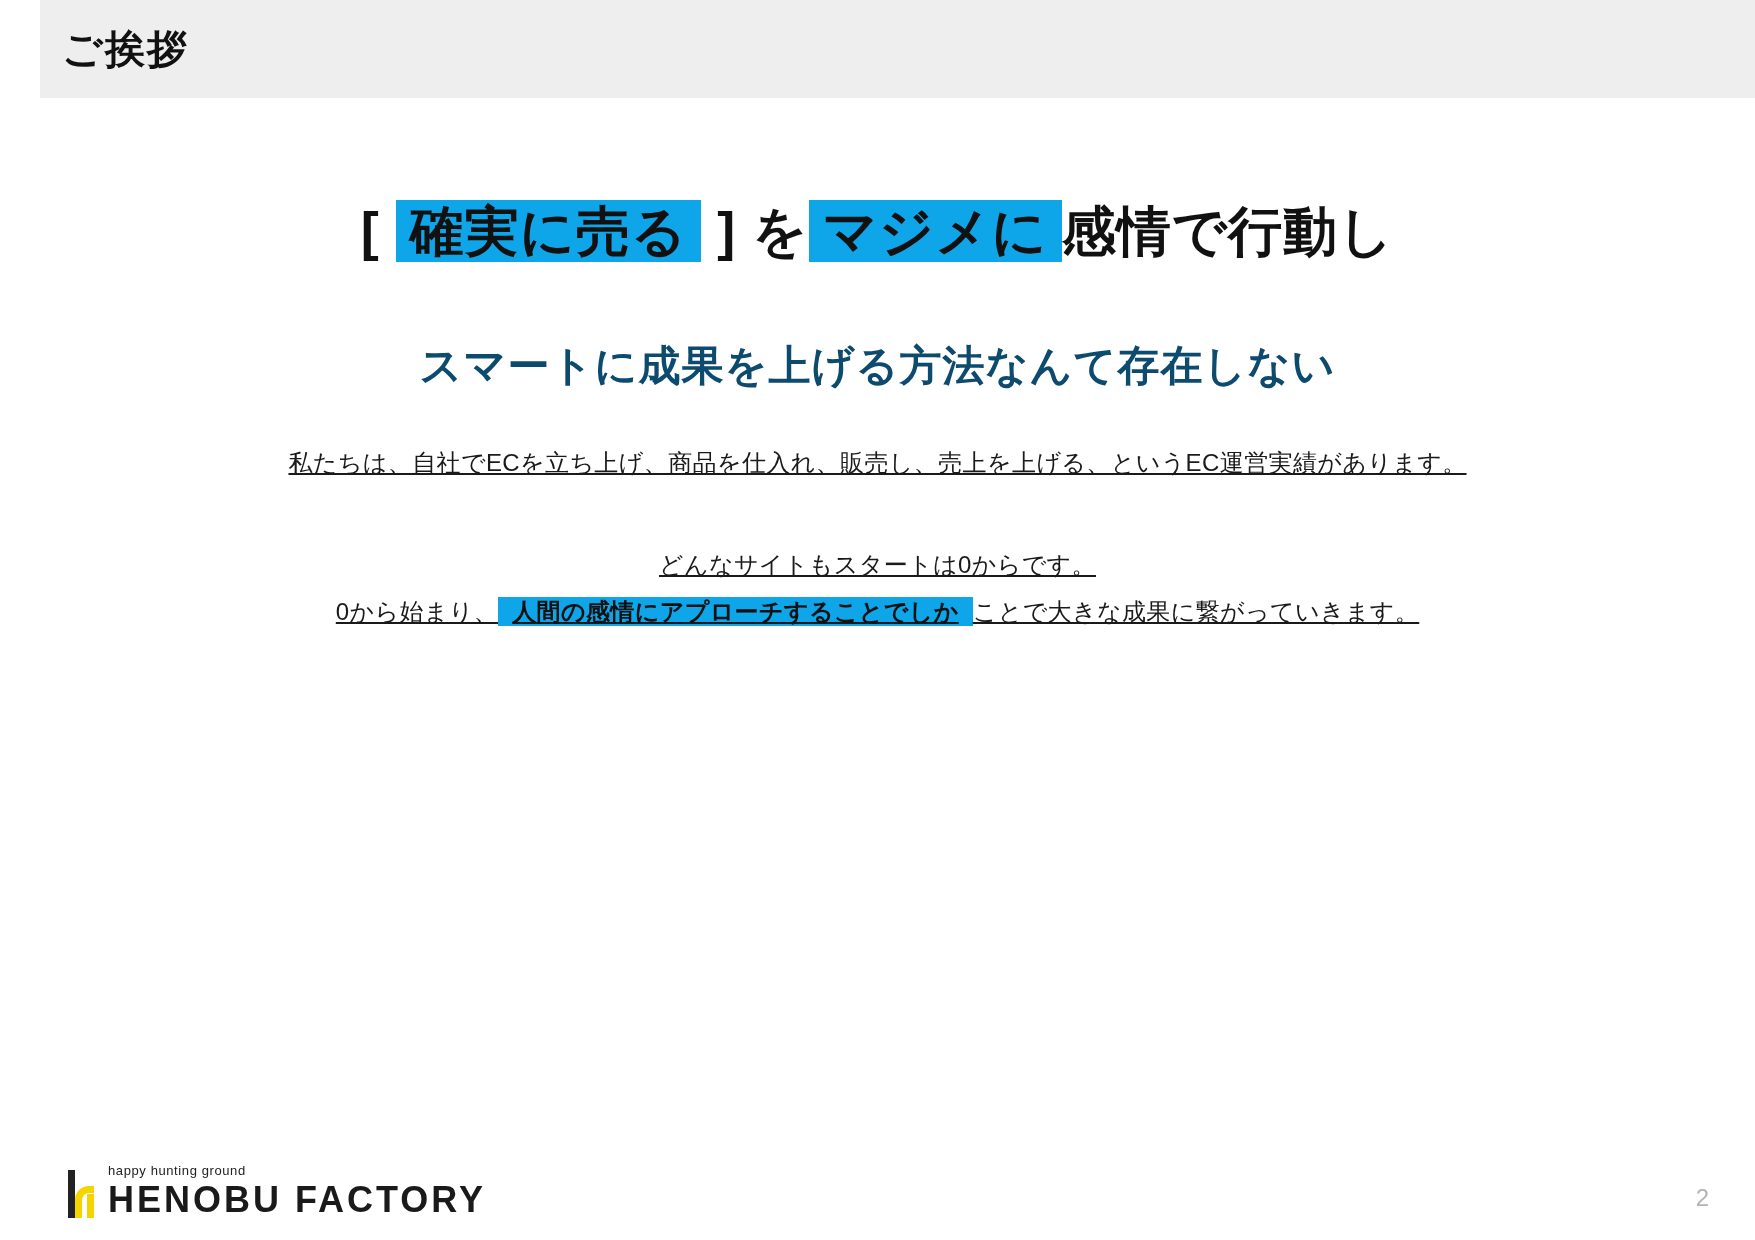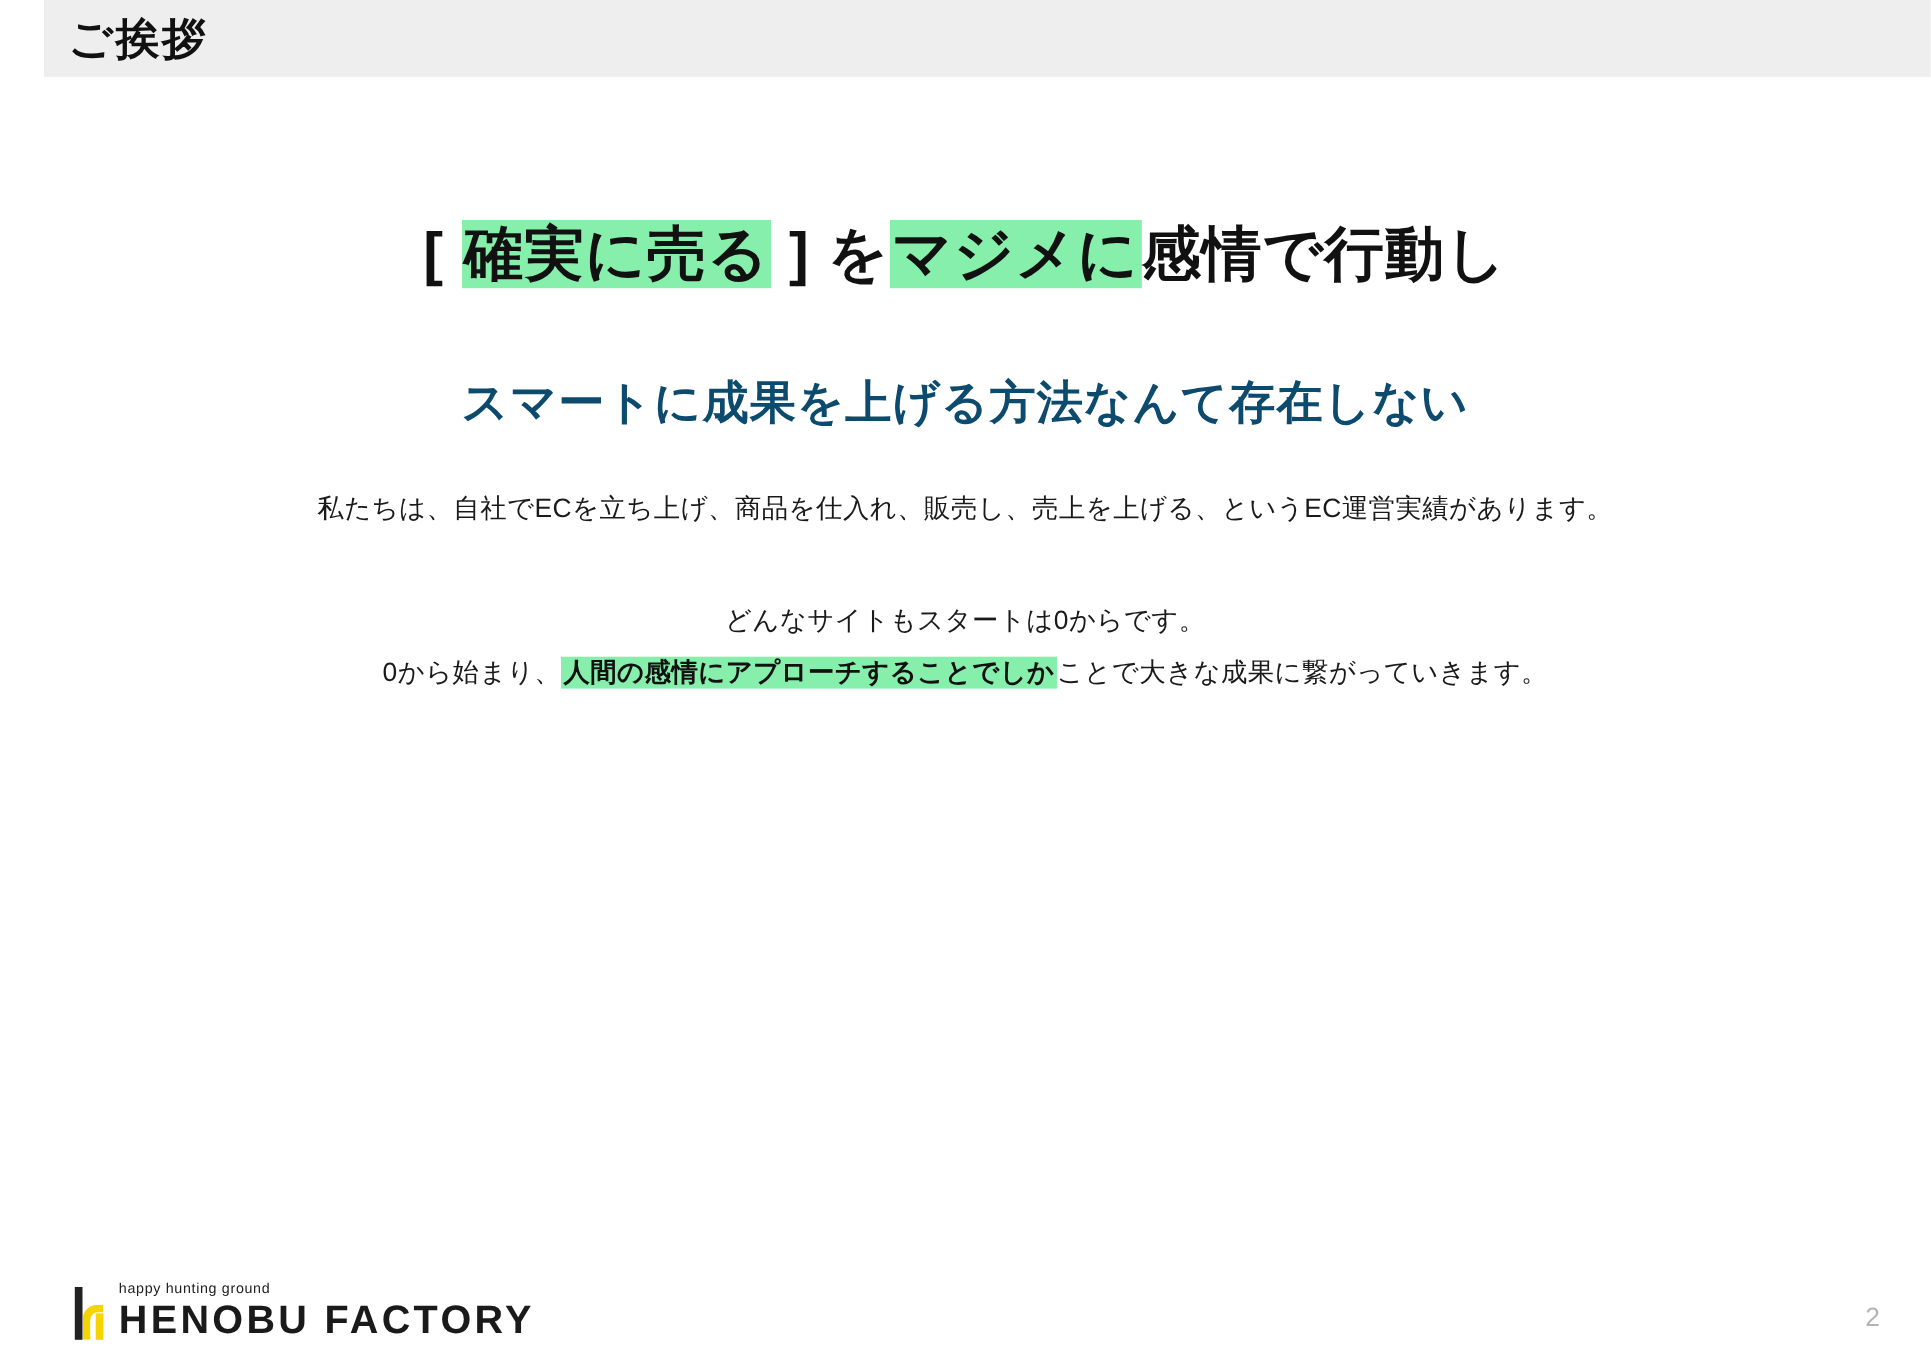--- a/index.html
+++ b/index.html
@@ -15,21 +15,21 @@
     color: #1a1a1a;
     overflow: hidden;
   }
 
   
   .header-band {
     position: absolute;
     left: 40px;
     top: 0;
     width: 1715px;
-    height: 70px;
+    height: 98px;
     background: #eeeeee;
     display: flex;
     align-items: center;
   }
   .header-title {
     font-size: 40px;
     font-weight: bold;
     letter-spacing: 2px;
     color: #111111;
     margin-left: 22px;
@@ -64,28 +64,28 @@
     white-space: nowrap;
   }
 
   .para {
     margin-top: 46px;
     font-size: 24px;
     line-height: 1.95;
     color: #1a1a1a;
     letter-spacing: 0.4px;
   }
-  .para .line { display: block; white-space: nowrap; }
+  .para .line { display: block; white-space: nowrap; text-decoration: underline; }
 
   .para.gap-lg { margin-top: 56px; }
 
   mark.hl {
-    background: #86efac;
+    background: #0ea5e9;
     color: #111111;
-    padding: 1px 2px;
+    padding: 1px 14px;
   }
   mark.hl.bold { font-weight: bold; }
 
   
   .footer-logo {
     position: absolute;
     left: 64px;
     bottom: 22px;
     display: flex;
     align-items: flex-end;

